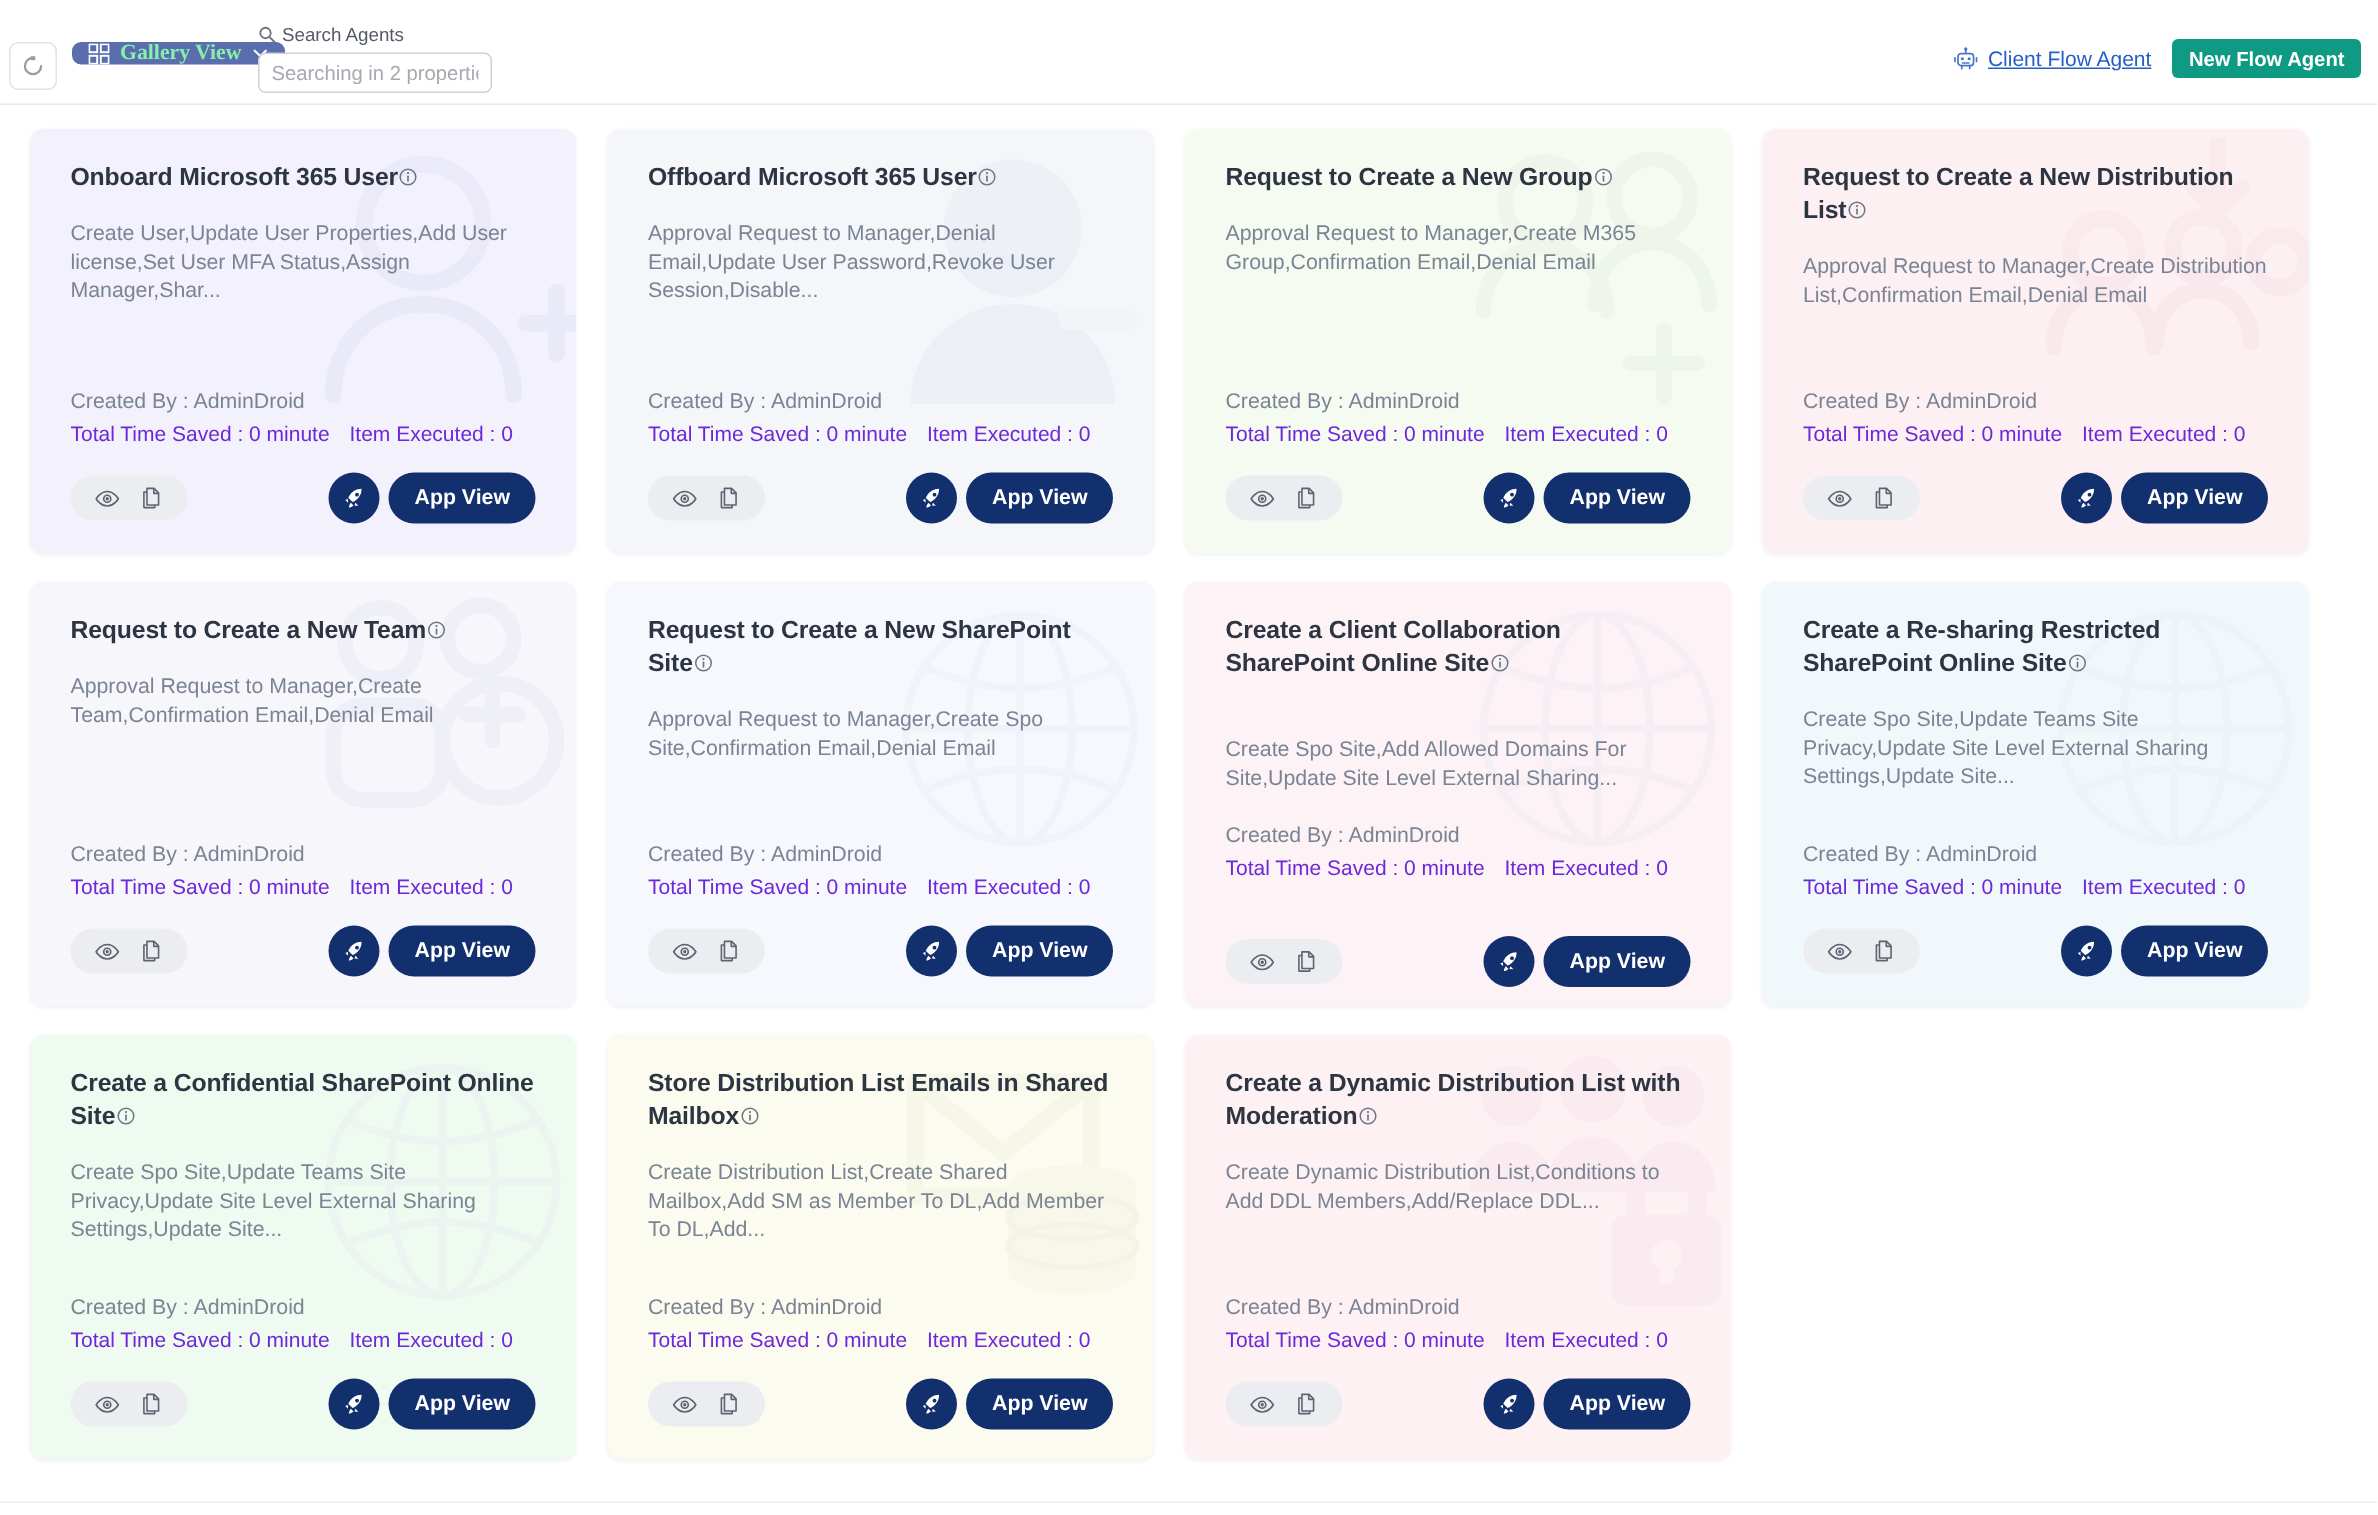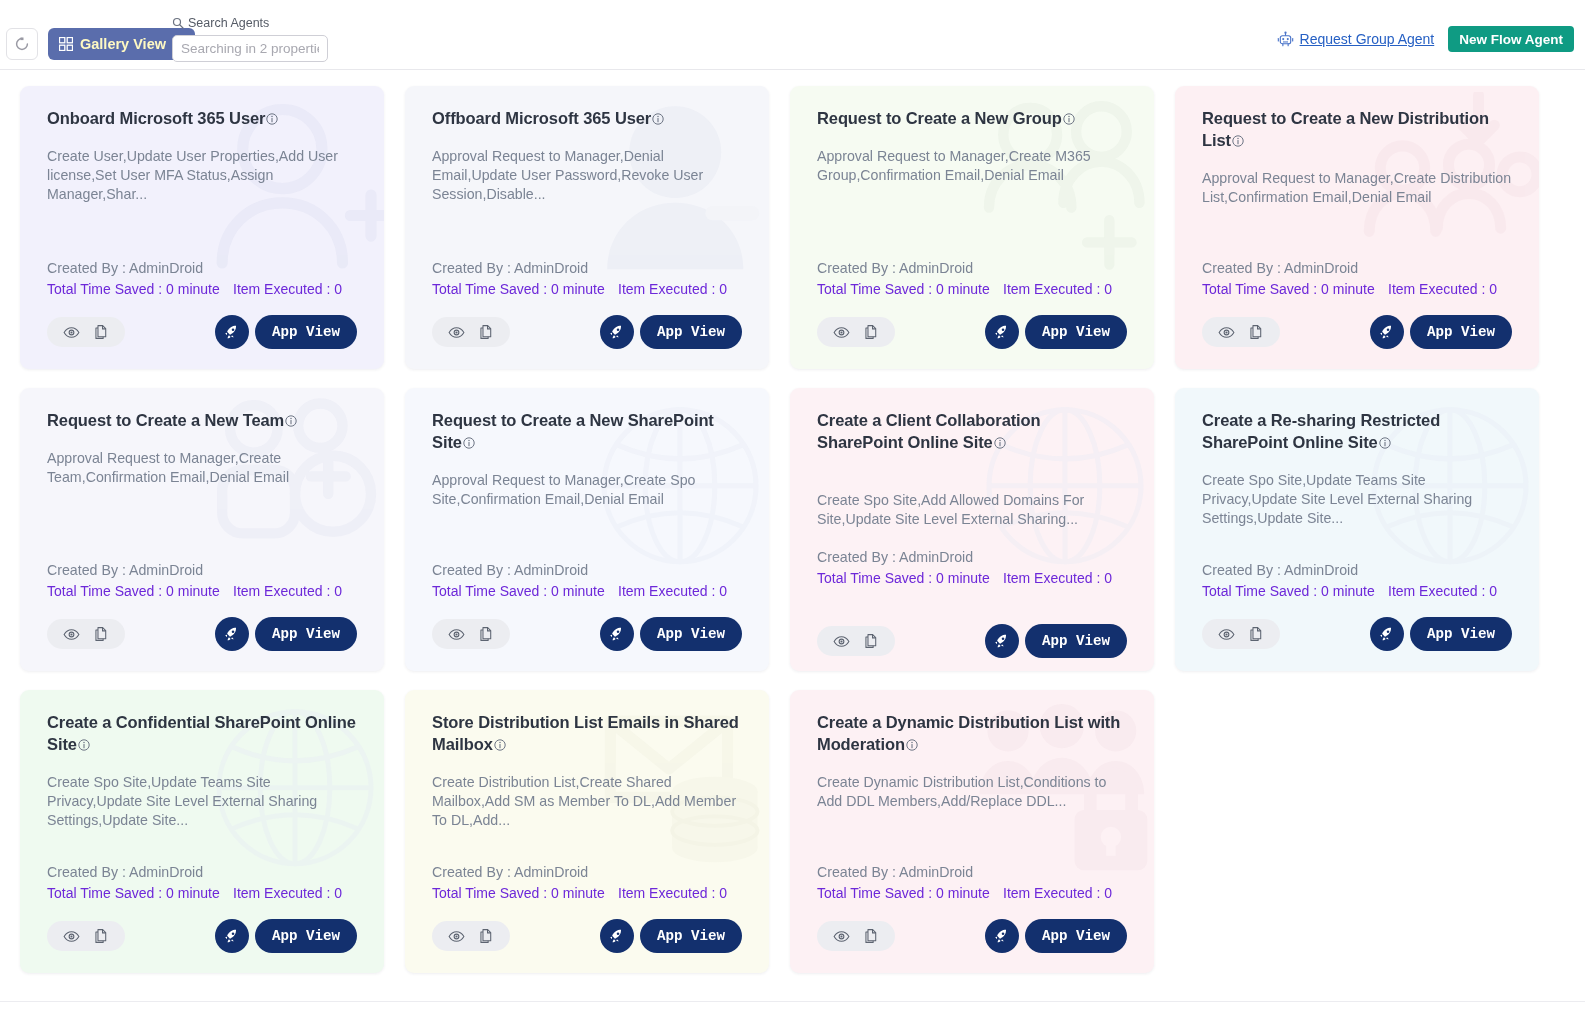--- a/index.html
+++ b/index.html
@@ -23,29 +23,30 @@
     display: flex; align-items: flex-start; gap: 10px;
   }
   .refresh-btn {
     width: 32px; height: 32px;
     border: 1px solid #e2e2e6; border-radius: 6px;
     background: #fff;
     display: flex; align-items: center; justify-content: center;
     cursor: pointer;
   }
   .gallery-btn {
-    height: 32px;
+    height: 15px;
     background: #5a6dac;
     border-radius: 6px;
-    color: #fef9c3;
+    color: #86efac;
     display: flex; align-items: center; gap: 7px;
     padding: 0 11px;
     font-size: 14.5px; font-weight: bold;
     cursor: pointer;
     white-space: nowrap;
+    font-family: Liberation Serif, serif;
   }
   .search-wrap {
     position: absolute; left: 172px; top: 16px;
     display: flex; flex-direction: column; gap: 5px;
   }
   .search-label {
     display: flex; align-items: center; gap: 4px;
     font-size: 12.5px; color: #555b66;
   }
   .search-input {
@@ -164,21 +165,21 @@
     width: 34px; height: 34px; border-radius: 50%;
     background: #13306e;
     display: flex; align-items: center; justify-content: center;
     cursor: pointer;
   }
   .appview-btn {
     background: #13306e; color: #fff;
     border: none; border-radius: 17px;
     height: 34px; padding: 0 17px;
     font-size: 14.2px; font-weight: bold;
-    font-family: Liberation Mono, monospace;
+    font-family: Liberation Sans, sans-serif;
     cursor: pointer;
     white-space: nowrap;
   }
 </style>
 </head>
 <body>
 
 <div class="topbar">
 
   <div class="tb-left">
@@ -220,21 +221,21 @@
         <circle cx="6.6" cy="8.6" r="1.1" fill="#4a74c9"></circle>
         <circle cx="11.4" cy="8.6" r="1.1" fill="#4a74c9"></circle>
         <line x1="9" y1="2.2" x2="9" y2="5" stroke="#4a74c9" stroke-width="1.2"></line>
         <circle cx="9" cy="1.8" r="1.2" fill="#4a74c9"></circle>
         <line x1="6.3" y1="11.6" x2="11.7" y2="11.6" stroke="#4a74c9" stroke-width="1.1"></line>
         <line x1="1.4" y1="8" x2="1.4" y2="10.6" stroke="#4a74c9" stroke-width="1.2" stroke-linecap="round"></line>
         <line x1="16.6" y1="8" x2="16.6" y2="10.6" stroke="#4a74c9" stroke-width="1.2" stroke-linecap="round"></line>
         <line x1="6.2" y1="13.5" x2="6.2" y2="15.6" stroke="#4a74c9" stroke-width="1.2" stroke-linecap="round"></line>
         <line x1="11.8" y1="13.5" x2="11.8" y2="15.6" stroke="#4a74c9" stroke-width="1.2" stroke-linecap="round"></line>
       </svg>
-      <span class="req-agent-text">Request Group Agent</span>
+      <span class="req-agent-text">Client Flow Agent</span>
     </div>
     <button class="new-agent-btn">New Flow Agent</button>
   </div>
 
 </div>
 
 <div class="content">
   <div class="grid" id="grid">
       <div class="card" style="background: rgb(242, 241, 252);">
     <div class="wm"><svg viewBox="0 0 120 120">

